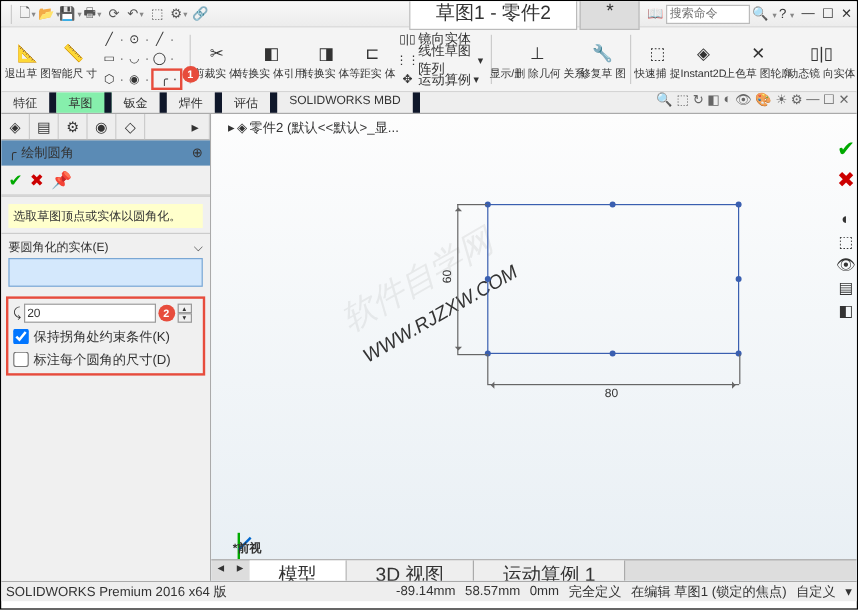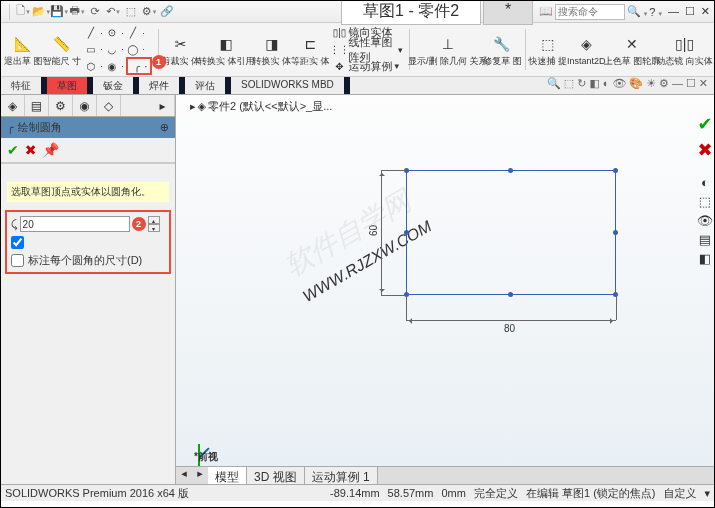--- a/index.html
+++ b/index.html
@@ -21,32 +21,32 @@
 .rgrp .ic{width:22px;height:22px;display:flex;align-items:center;justify-content:center;font-size:14px}
 .rgrp .lb{font-size:9px;text-align:left;line-height:10px;margin-top:1px;white-space:nowrap}
 .rcol{display:flex;flex-direction:column;gap:1px;justify-content:center;padding:0 2px}
 .rcol .ritem{display:flex;align-items:center;height:16px;font-size:9px;gap:2px}
 .rcol .ric{width:14px;height:14px;display:flex;align-items:center;justify-content:center;font-size:10px}
 .rsep{width:1px;background:#ccc;margin:4px 2px}
 .highlight1{border:2px solid #e74c3c;position:relative}
 .callout{position:absolute;background:#e74c3c;color:#fff;width:14px;height:14px;border-radius:50%;font-size:9px;display:flex;align-items:center;justify-content:center;font-weight:bold}
 .tabstrip{height:18px;background:#eee;display:flex;border-bottom:1px solid #aaa}
 .tab{padding:2px 10px;font-size:10px;border-right:6px solid #0f172a;cursor:pointer}
-.tab.act{background:#ef4444}
+.tab.act{background:#86efac}
 .main{display:flex;height:389px}
 .panel{width:175px;background:#f0f0f0;border-right:1px solid #aaa;display:flex;flex-direction:column}
 .ptabs{height:22px;display:flex;border-bottom:1px solid #aaa;background:#eee}
 .ptab{width:24px;display:flex;align-items:center;justify-content:center;border-right:1px solid #ccc;font-size:12px}
 .phdr{background:#5b8bb5;color:#fff;padding:3px 6px;font-size:11px;display:flex;align-items:center;gap:4px}
 .pok{display:flex;gap:6px;padding:4px 6px;border-bottom:1px solid #ccc}
 .pok span{font-size:14px}
 .psec{padding:4px 6px;border-top:1px solid #ccc}
 .psec-h{font-size:10px;display:flex;justify-content:space-between;align-items:center;cursor:pointer}
 .psec-h::after{content:"⌵";font-size:10px}
-.info{background:#ffffcc;padding:3px 4px;font-size:10px;margin-top:14px}
+.info{background:#ffffcc;padding:3px 4px;font-size:10px;margin-top:2px}
 .fld{width:100%;height:24px;border:1px solid #7aa7d4;background:#d4e8fc;margin-top:2px}
 .parambox{border:2px solid #e74c3c;padding:4px;margin:4px;position:relative}
 .spin{display:flex;align-items:center;gap:2px}
 .spin input{width:110px;height:16px;border:1px solid #999;font-size:10px;padding:0 2px}
 .spinbtns{display:flex;flex-direction:column}
 .spinbtns span{width:12px;height:8px;border:1px solid #999;font-size:6px;display:flex;align-items:center;justify-content:center;background:#f0f0f0;cursor:pointer}
 .chk{display:flex;align-items:center;gap:4px;margin-top:4px;font-size:10px}
 .canvas{flex:1;background:linear-gradient(#fdfdfd,#e8eff4);position:relative;overflow:hidden}
 .bc{position:absolute;top:4px;left:14px;font-size:10px;display:flex;align-items:center;gap:2px}
 .toolrow{position:absolute;top:0;right:4px;display:flex;gap:3px}
@@ -64,21 +64,21 @@
 .dim-h::before{left:0;border-right-color:#666}
 .dim-h::after{right:0;border-left-color:#666}
 .dim-h-lbl{position:absolute;top:228px;left:328px;font-size:10px}
 .ext{position:absolute;background:#666}
 .triad{position:absolute;bottom:40px;left:22px}
 .triad .axis{position:absolute;width:2px;height:26px;transform-origin:bottom center}
 .vlabel{position:absolute;bottom:20px;left:18px;font-size:10px;font-weight:bold}
 .rside{position:absolute;right:0;top:18px;width:18px;display:flex;flex-direction:column;gap:4px;align-items:center}
 .rside span{font-size:13px}
 .btabs{position:absolute;bottom:0;left:0;right:0;height:18px;background:#ddd;display:flex;border-top:1px solid #aaa}
-.btab{padding:2px 7px;font-size:12px;border-right:1px solid #aaa;background:#eee}
+.btab{padding:2px 24px;font-size:16px;border-right:1px solid #aaa;background:#eee}
 .btab.act{background:#fff}
 .status{height:17px;background:#eee;border-top:1px solid #aaa;display:flex;align-items:center;font-size:9px;padding:0 4px;gap:8px}
 .status .sp{margin-left:auto}
 </style>
 </head>
 <body>
 
 <div class="titlebar">
   <div class="tb-sep"></div>
   <span class="tb-btn dd">🗋</span>
@@ -233,32 +233,37 @@
       <span style="margin-left:auto">⊕</span>
     </div>
     <div class="pok">
       <span style="color:#0a0">✔</span>
       <span style="color:#c00">✖</span>
       <span style="color:#888">📌</span>
     </div>
     <div class="psec">
       <div class="info">选取草图顶点或实体以圆角化。</div>
     </div>
+    <div class="psec">
+      <div class="psec-h">要圆角化的实体(E)</div>
+      <div class="fld"></div>
+    </div>
     <div class="parambox">
       <div class="spin">
         <span>⤹</span>
         <input value="20" style="">
         <span class="callout" style="position:static">2</span>
         <div class="spinbtns">
           <span>▴</span>
           <span>▾</span>
         </div>
       </div>
       <label class="chk">
           <input type="checkbox" checked="" style="">
+          <span>保持拐角处约束条件(K)</span>
         </label>
       <label class="chk">
           <input type="checkbox" style="">
           <span>标注每个圆角的尺寸(D)</span>
         </label>
     </div>
   </div>
 
   <div class="canvas">
     <div class="bc">

